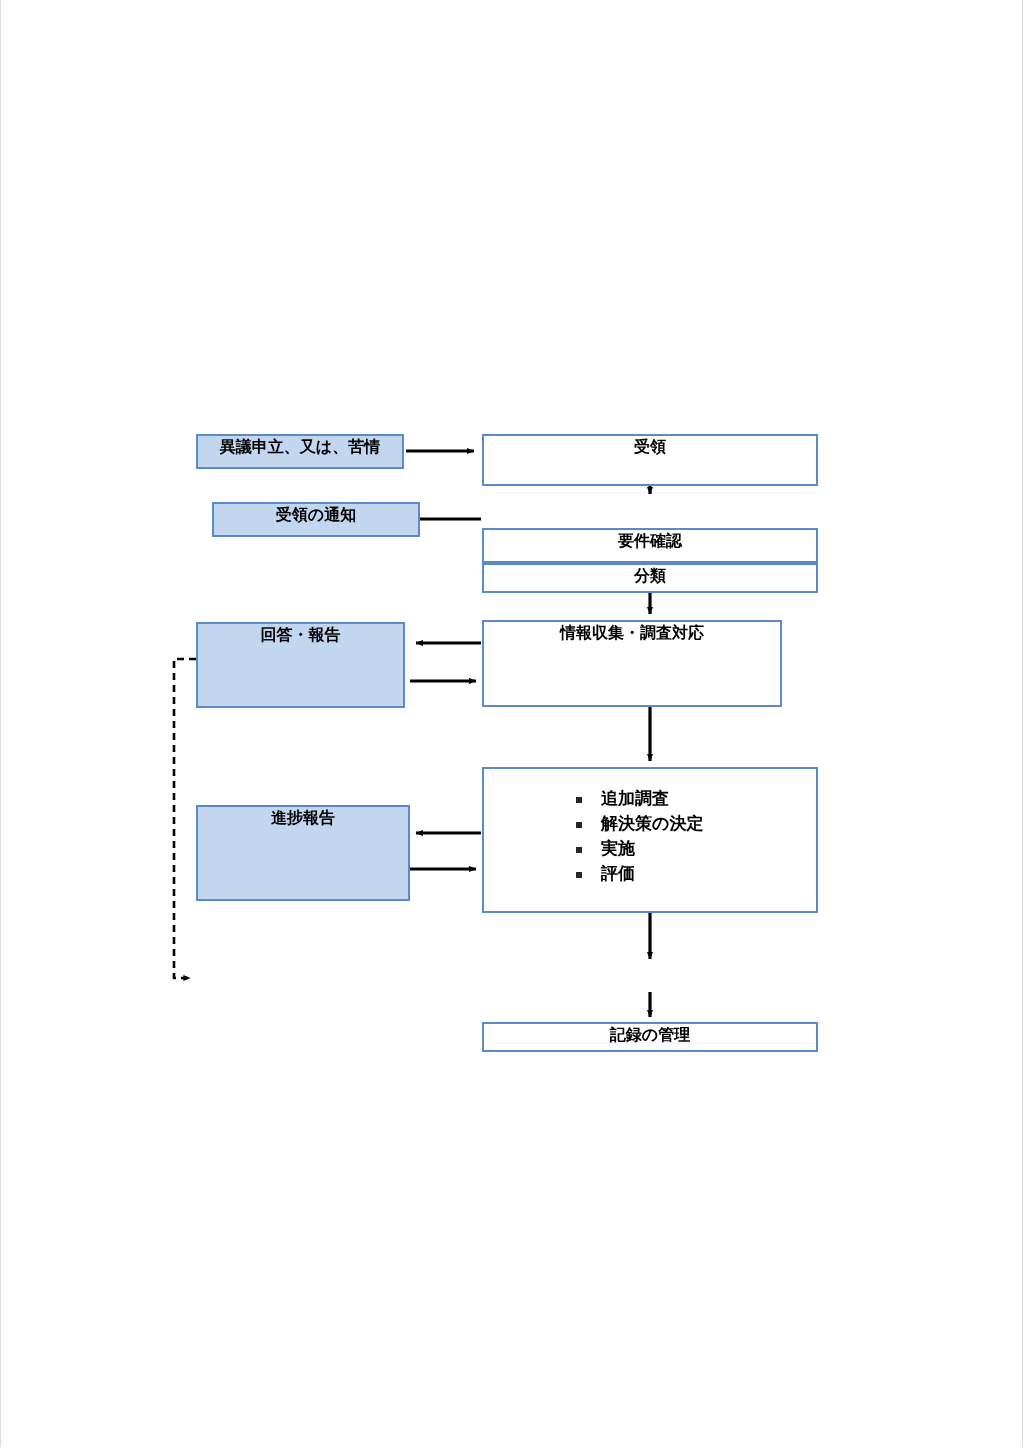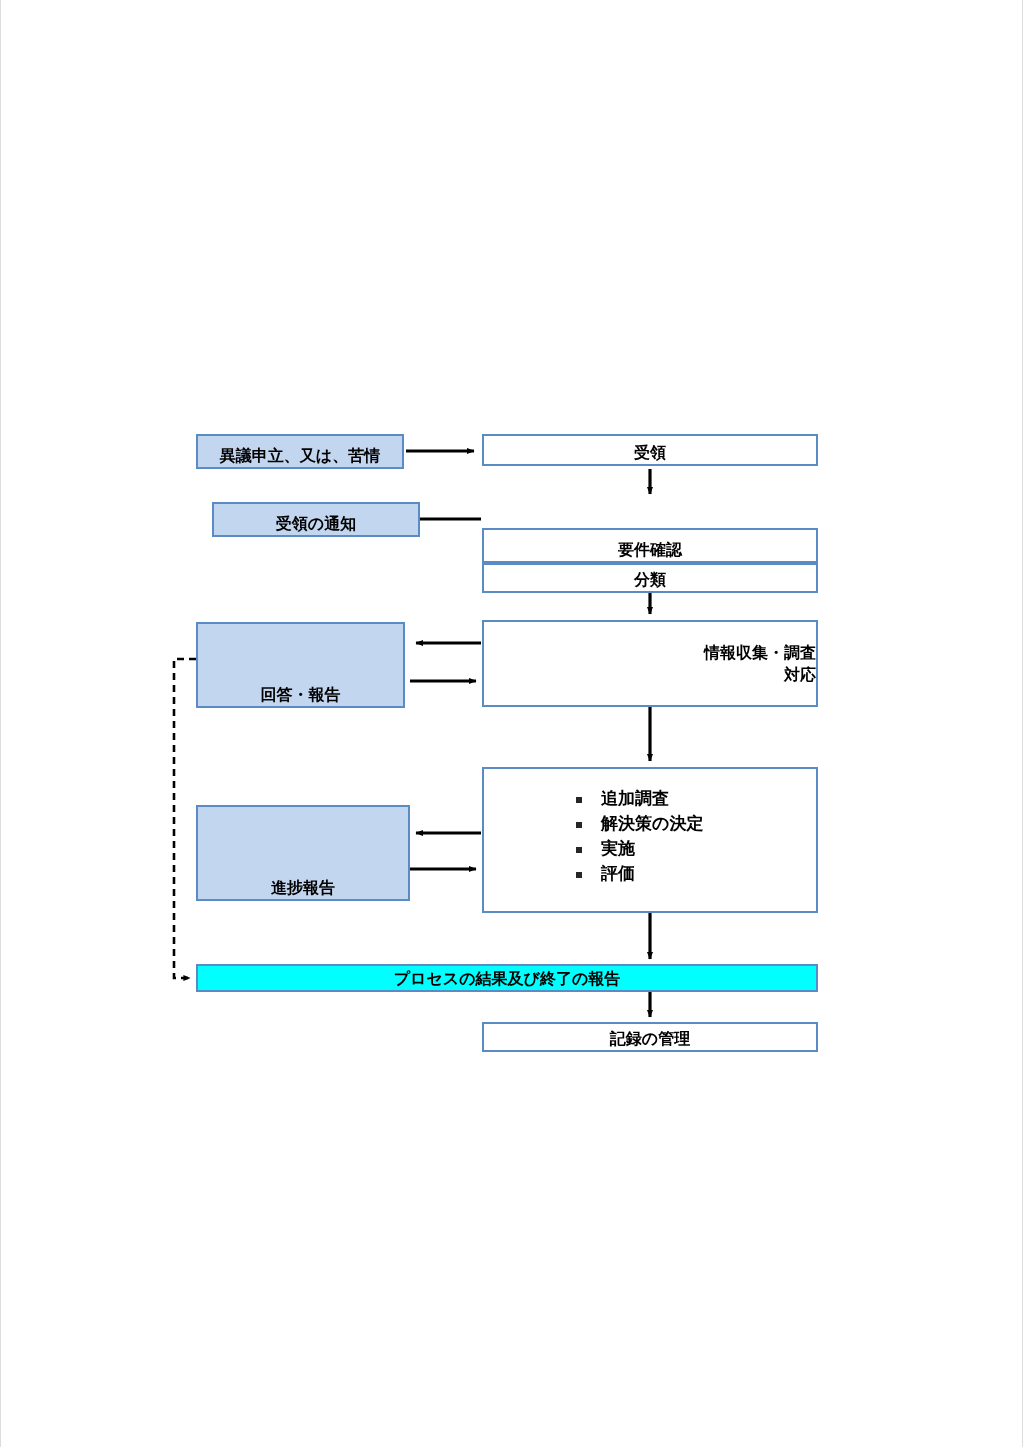--- a/index.html
+++ b/index.html
@@ -41,21 +41,21 @@
     color: #000000;
     letter-spacing: 0.5px;
     white-space: nowrap;
   }
   .node {
     position: absolute;
     box-sizing: border-box;
     border: 2px solid #5b8bc4;
     background: #ffffff;
     display: flex;
-    align-items: flex-end;
+    align-items: flex-start;
     justify-content: center;
     font-size: 16px;
     color: #000000;
     font-weight: bold;
     text-align: center;
     line-height: 1.35;
   }
   .node.shaded {
     background: #c3d6ef;
   }
@@ -181,33 +181,33 @@
   </div>
 
   <div class="node shaded" style="left:196px; top:622px; width:209px; height:86px;">
     <span>回答・報告</span>
   </div>
 
   <div class="node shaded" style="left:196px; top:805px; width:214px; height:96px;">
     <span>進捗報告</span>
   </div>
 
-  <div class="node" style="left:482px; top:434px; width:336px; height:32px;">
+  <div class="node" style="left:482px; top:434px; width:336px; height:52px;">
     <span>受領</span>
   </div>
 
   <div class="node" style="left:482px; top:502px; width:336px; height:35px;margin-top:26px;">
     <span>要件確認</span>
   </div>
 
   <div class="node" style="left:482px; top:563px; width:336px; height:30px;">
     <span>分類</span>
   </div>
 
-  <div class="node" style="left:482px; top:620px; width:336px; height:87px; flex-direction:column;">
+  <div class="node" style="left:482px; top:620px; width:300px; height:87px; flex-direction:row;">
     <span>情報収集・調査</span>
     <span>対応</span>
   </div>
 
   <div class="node bullets" style="left:482px; top:767px; width:336px; height:146px;">
     <ul class="bullet-list">
       <li>
         <span class="bullet-sq"></span>
         <span>追加調査</span>
       </li>
@@ -219,21 +219,18 @@
         <span class="bullet-sq"></span>
         <span>実施</span>
       </li>
       <li>
         <span class="bullet-sq"></span>
         <span>評価</span>
       </li>
     </ul>
   </div>
 
-  <div class="node highlight" style="left:196px; top:964px; width:622px; height:28px;">
-    <span>プロセスの結果及び終了の報告</span>
-  </div>
 
   <div class="node" style="left:482px; top:1022px; width:336px; height:30px;">
     <span>記録の管理</span>
   </div>
 
 </div>
 
 </body></html>

